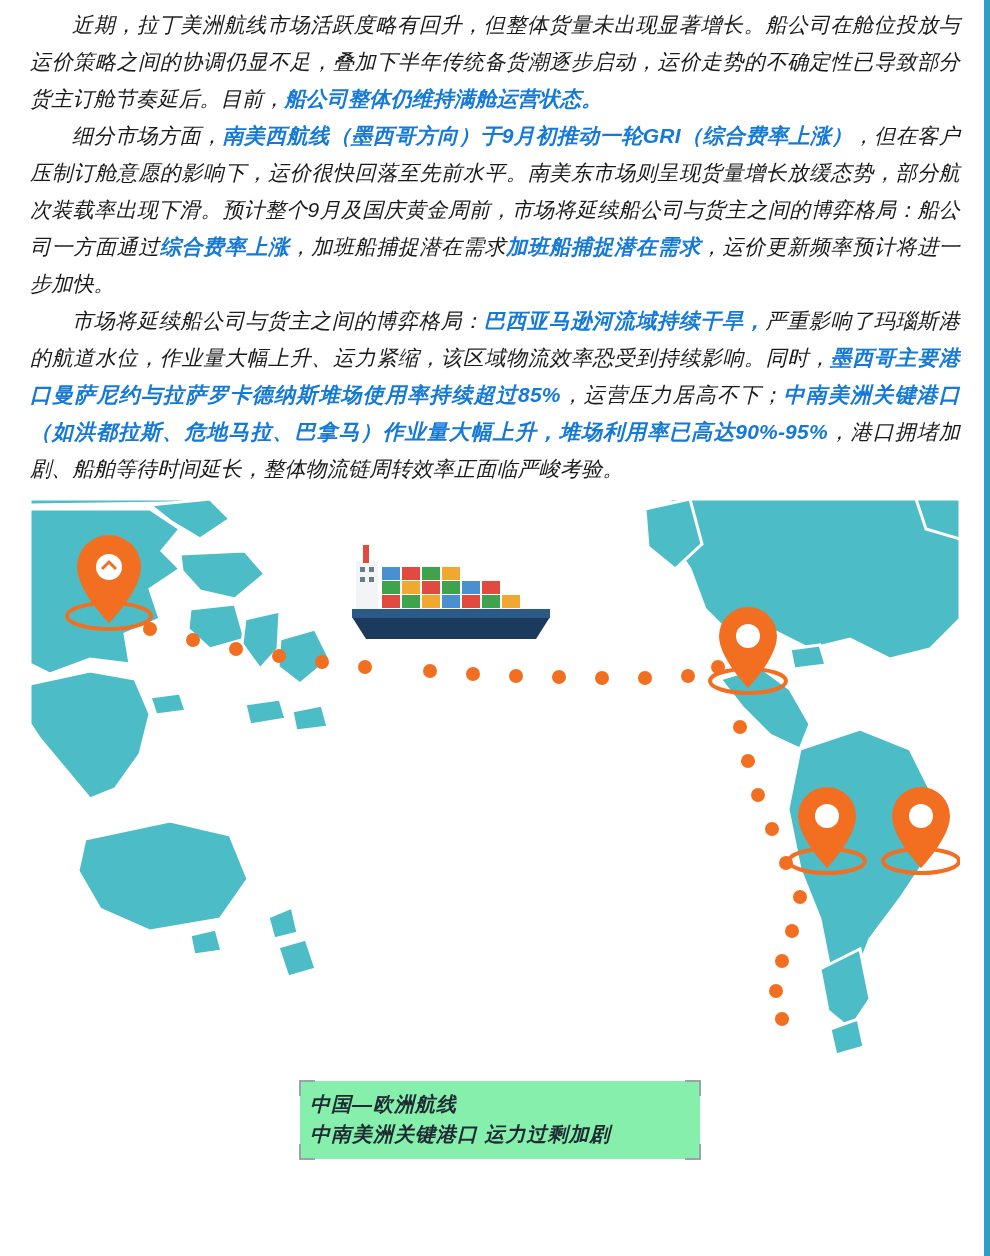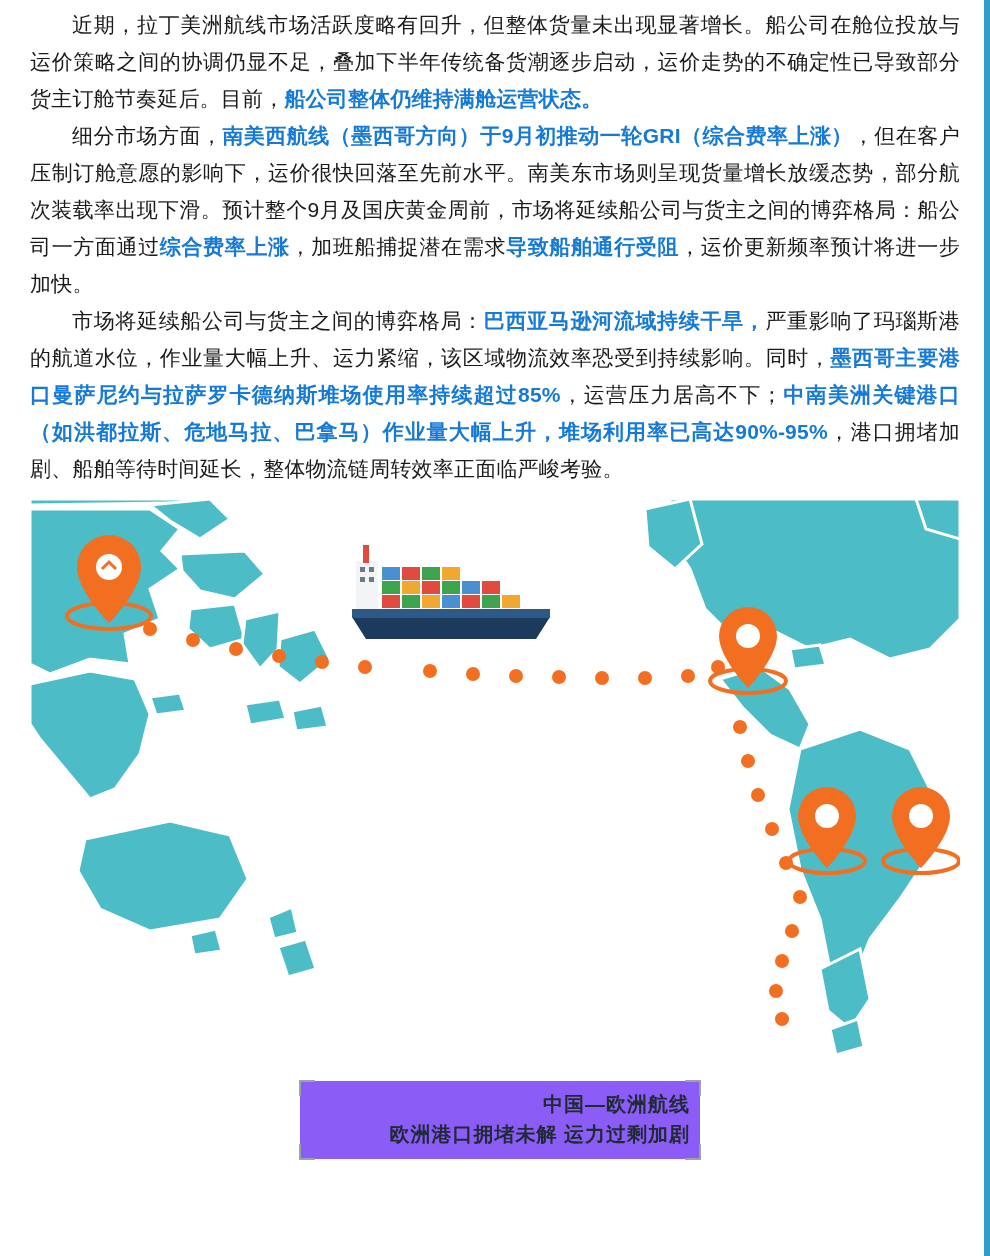--- a/index.html
+++ b/index.html
@@ -14,20 +14,21 @@
     font-family: "Liberation Sans", sans-serif;
     overflow: hidden;
   }
   .page {
     position: relative;
     width: 990px;
     height: 1256px;
     box-sizing: border-box;
     padding: 0 30px 0 30px;
     background: #ffffff;
+    font-style: italic;
   }
   .right-rule {
     position: absolute;
     top: 0;
     right: 0;
     width: 6px;
     height: 1256px;
     background: #2e9ec9;
   }
   .article {
@@ -53,22 +54,22 @@
     height: 690px;
   }
   .figure svg {
     display: block;
   }
   .caption-box {
     position: absolute;
     left: 270px;
     top: 582px;
     width: 400px;
-    background: #8b5cf6;
-    text-align: right;
+    background: #86efac;
+    text-align: left;
     padding: 8px 10px 10px 10px;
     box-sizing: border-box;
   }
   .caption-line {
     color: #1f2a33;
     font-size: 20px;
     font-weight: bold;
     line-height: 30px;
     letter-spacing: 1px;
   }
@@ -92,21 +93,21 @@
 
   <div class="right-rule"></div>
 
   <div class="article">
 
     <p>
       <span>近期，拉丁美洲航线市场活跃度略有回升，但整体货量未出现显著增长。船公司在舱位投放与运价策略之间的协调仍显不足，叠加下半年传统备货潮逐步启动，运价走势的不确定性已导致部分货主订舱节奏延后。目前，</span><span class="hl">船公司整体仍维持满舱运营状态。</span>
     </p>
 
     <p>
-      <span>细分市场方面，</span><span class="hl">南美西航线（墨西哥方向）于9月初推动一轮GRI（综合费率上涨）</span><span>，但在客户压制订舱意愿的影响下，运价很快回落至先前水平。南美东市场则呈现货量增长放缓态势，部分航次装载率出现下滑。预计整个9月及国庆黄金周前，市场将延续船公司与货主之间的博弈格局：船公司一方面通过</span><span class="hl">综合费率上涨</span><span>，加班船捕捉潜在需求</span><span class="hl">导致船舶通行受阻</span><span>，运价更新频率预计将进一步加快。</span>
+      <span>细分市场方面，</span><span class="hl">南美西航线（墨西哥方向）于9月初推动一轮GRI（综合费率上涨）</span><span>，但在客户压制订舱意愿的影响下，运价很快回落至先前水平。南美东市场则呈现货量增长放缓态势，部分航次装载率出现下滑。预计整个9月及国庆黄金周前，市场将延续船公司与货主之间的博弈格局：船公司一方面通过</span><span class="hl">综合费率上涨</span><span>，加班船捕捉潜在需求</span><span class="hl">加班船捕捉潜在需求</span><span>，运价更新频率预计将进一步加快。</span>
     </p>
 
     <p>
       <span>市场将延续船公司与货主之间的博弈格局：</span><span class="hl">巴西亚马逊河流域持续干旱，</span><span>严重影响了玛瑙斯港的航道水位，作业量大幅上升、运力紧缩，该区域物流效率恐受到持续影响。同时，</span><span class="hl">墨西哥主要港口曼萨尼约与拉萨罗卡德纳斯堆场使用率持续超过85%</span><span>，运营压力居高不下；</span><span class="hl">中南美洲关键港口（如洪都拉斯、危地马拉、巴拿马）作业量大幅上升，堆场利用率已高达90%-95%</span><span>，港口拥堵加剧、船舶等待时间延长，整体物流链周转效率正面临严峻考验。</span>
     </p>
 
   </div>
 
   <div class="figure">
     <svg width="930" height="690" viewBox="0 0 930 690">
@@ -228,17 +229,17 @@
       </g>
 
     </svg>
 
     <div class="caption-box">
       <span class="caption-corner cc-tl"></span>
       <span class="caption-corner cc-tr"></span>
       <span class="caption-corner cc-bl"></span>
       <span class="caption-corner cc-br"></span>
       <div class="caption-line">中国—欧洲航线</div>
-      <div class="caption-line">欧洲港口拥堵未解  运力过剩加剧</div>
+      <div class="caption-line">中南美洲关键港口  运力过剩加剧</div>
     </div>
   </div>
 
 </div>
 
 </body></html>

